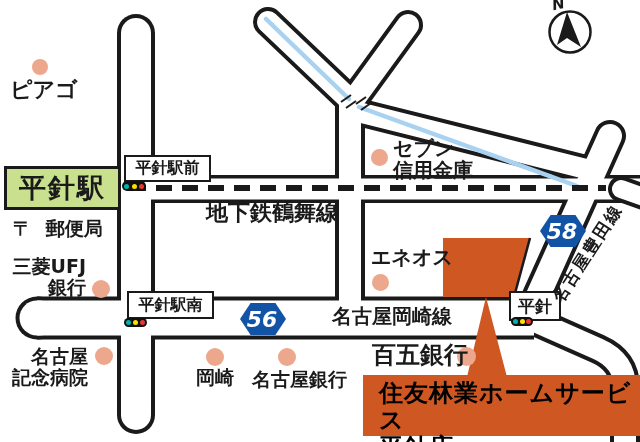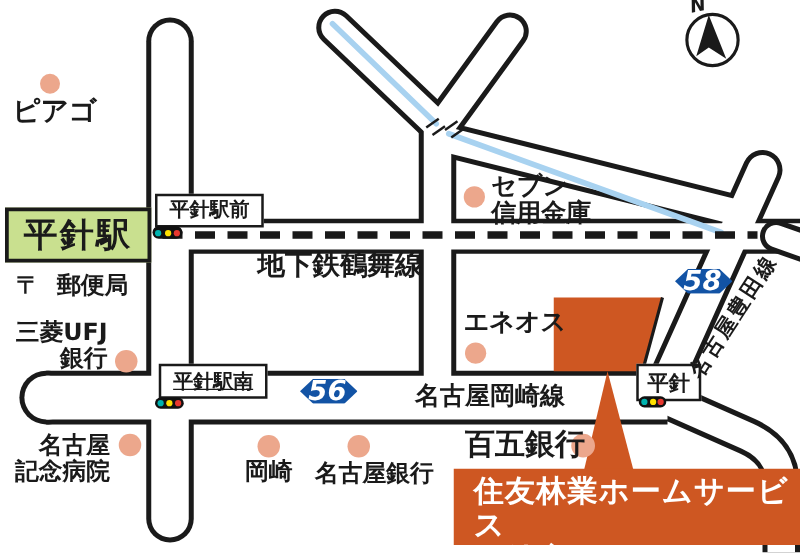--- a/index.html
+++ b/index.html
@@ -6,29 +6,29 @@
   #map{position:relative;width:640px;height:442px;overflow:hidden;background:#fff;
        font-family:"DejaVu Sans","Liberation Sans",sans-serif;color:#1a1a1a;}
   #roads{position:absolute;left:0;top:0;}
   .lbl{position:absolute;font-weight:bold;color:#1a1a1a;white-space:nowrap;line-height:1.08;}
   .box{position:absolute;background:#fff;border:2.5px solid #1a1a1a;font-weight:bold;
        display:flex;align-items:center;justify-content:center;white-space:nowrap;}
   .station{position:absolute;left:4px;top:166px;width:111px;height:38px;background:#c9e08f;
        border:3px solid #1a1a1a;display:flex;align-items:center;justify-content:center;
        font-size:27px;font-weight:bold;letter-spacing:2px;}
   .dot{position:absolute;background:#eca78c;border-radius:50%;}
-  .hex{position:absolute;width:46px;height:20px;background:#1253a5;
+  .hex{position:absolute;width:46px;height:32px;background:#1253a5;
        clip-path:polygon(0% 50%,23% 0%,77% 0%,100% 50%,77% 100%,23% 100%);
        display:flex;align-items:center;justify-content:center;}
   .hex span{color:#fff;font-weight:bold;font-style:italic;font-size:22px;transform:translateX(-1px);}
   .tl{position:absolute;background:#111;border-radius:5px;display:flex;align-items:center;justify-content:space-evenly;}
   .tl i{display:block;width:5px;height:5px;border-radius:50%;}
   .tl .g{background:#00b3af;}.tl .y{background:#ffe100;}.tl .r{background:#e8382f;}
   .dest{position:absolute;left:363px;top:375px;width:277px;height:61px;background:#ce5722;
-        color:#ffffff;font-weight:bold;padding:5px 0 0 16px;box-sizing:border-box;}
+        color:#000000;font-weight:bold;padding:5px 0 0 16px;box-sizing:border-box;}
   .dest div{font-size:24px;letter-spacing:1px;line-height:1.12;}
   .toyota{transform:rotate(-57deg);transform-origin:0 50%;font-size:17px;letter-spacing:2px;}
   .ra{text-align:right;}
 </style>
 </head>
 <body>
 
 <div id="map">
 
   <svg id="roads" width="640" height="442" viewBox="0 0 640 442">
@@ -84,21 +84,21 @@
     <g>
       <circle cx="570" cy="32" r="20.5" fill="#fff" stroke="#1a1a1a" stroke-width="2.5"></circle>
       <path d="M567 12 L581 47 L567 38 L557 45 Z" fill="#1a1a1a"></path>
     </g>
   </svg>
 
   <div class="lbl" style="left:552px;top:-4px;font-size:15px;font-style:italic;transform:rotate(-12deg);">N</div>
 
   <div class="station">平針駅</div>
   <div class="box" style="left:124px;top:155px;width:83px;height:23px;font-size:16px;">平針駅前</div>
-  <div class="box" style="left:127px;top:291px;width:83px;height:24px;font-size:16px;text-decoration:underline;">平針駅南</div>
+  <div class="box" style="left:127px;top:291px;width:83px;height:24px;font-size:16px;">平針駅南</div>
   <div class="box" style="left:509px;top:291px;width:48px;height:26px;font-size:17px;">平針</div>
 
   <div class="tl" style="left:122px;top:181px;width:24px;height:10px;">
     <i class="g"></i>
       <i class="y"></i>
       <i class="r"></i>
     </div>
   <div class="tl" style="left:124px;top:318px;width:23px;height:9px;">
     <i class="g"></i>
       <i class="y"></i>

